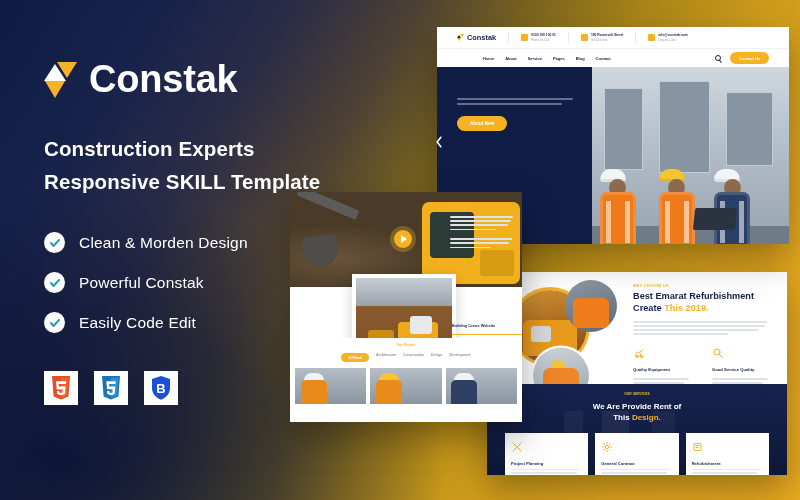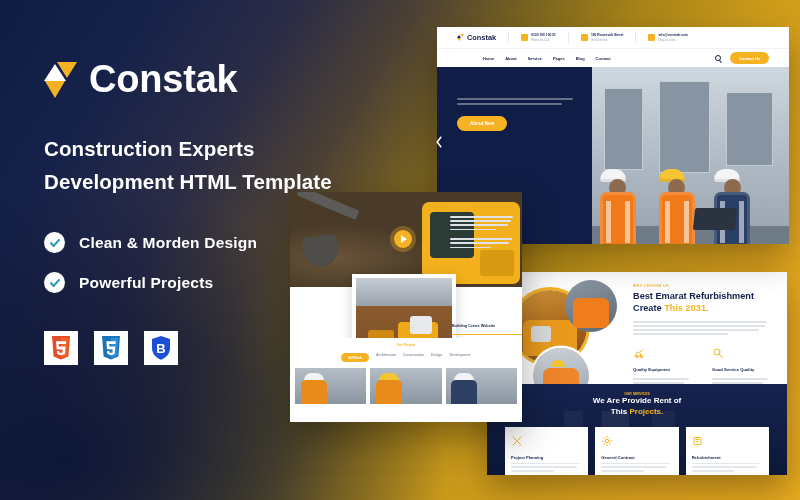--- a/index.html
+++ b/index.html
@@ -58,21 +58,21 @@
   }
 
   #features { margin-top: 34px; display: flex; flex-direction: column; gap: 19px; }
   .feat { display: flex; align-items: center; gap: 14px; }
   .check {
     width: 21px; height: 21px; border-radius: 50%;
     background: #fff; flex: none;
     display: flex; align-items: center; justify-content: center;
   }
   .check svg { width: 12px; height: 12px; display: block; }
-  .feat-label { font-size: 15.5px; color: #fff; font-weight: 700; letter-spacing: .2px; }
+  .feat-label { font-size: 15.5px; color: #fff; font-weight: 400; letter-spacing: .2px; }
 
   #badges { margin-top: 38px; display: flex; gap: 16px; }
   .badge {
     width: 34px; height: 34px; background: #fff;
     display: flex; align-items: center; justify-content: center;
     flex: none;
   }
   .badge svg { display: block; }
 
   
@@ -226,21 +226,21 @@
 
   .mC-bot { position:absolute; left:0; right:0; bottom:0; height: 91px; background:#101d46; overflow:hidden; }
   .mC-bot .sky { position:absolute; inset:0; background:
       linear-gradient(180deg,#16234f 0%, #0d1838 100%); }
   .mC-bot .city { position:absolute; left:18%; bottom:0; width:64%; height:70%;
       background:
         linear-gradient(to right, transparent 0 12%, rgba(255,255,255,.045) 12% 22%, transparent 22% 32%,
                         rgba(255,255,255,.06) 32% 46%, transparent 46% 58%, rgba(255,255,255,.04) 58% 70%,
                         transparent 70% 100%); }
   .mC-bot .eb { position:relative; text-align:center; font-size:3.4px; color:#f5b324; font-weight:700; padding-top: 8px; }
-  .mC-bot .tt { position:relative; text-align:center; font-size:8px; font-weight:700; color:#fff; margin-top:0; line-height:1.35; }
+  .mC-bot .tt { position:relative; text-align:center; font-size:8px; font-weight:700; color:#fff; margin-top:6px; line-height:1.35; }
   .mC-bot .tt .y { color:#f5b324; }
   .mC-cards { position:relative; display:flex; gap: 7px; justify-content:center; margin-top: 9px; padding: 0 18px; }
   .mC-card { flex:1; background:#fff; padding: 6px 6px 8px; }
   .mC-card .ic { width: 12px; height: 12px; color:#f5b324; }
   .mC-card .ct { margin-top: 4px; font-size: 4.1px; font-weight:700; color:#16214d; }
   .mC-card .lines { margin-top: 3px; }
   .mC-card .lines i { height: 1.5px; background:#e3e6eb; }
 </style>
 </head>
 <body>
@@ -251,38 +251,46 @@
 
   <div class="logo-row">
     <div class="logo-mark">
       <span class="tri up-w"></span>
         <span class="tri dn-y1"></span>
         <span class="tri dn-y2"></span>
     </div>
     <div class="logo-text">Constak</div>
   </div>
 
-  <h1 id="headline">Construction Experts Development HTML Template</h1>
+  <h1 id="headline">Construction Experts Responsive SKILL Template</h1>
 
   <div id="features">
     <div class="feat">
       <span class="check">
         <svg viewBox="0 0 24 24" fill="none" stroke="#2a9db5" stroke-width="4" stroke-linecap="round" stroke-linejoin="round">
             <polyline points="4,12 9,18 20,6"></polyline>
           </svg>
       </span>
       <span class="feat-label">Clean &amp; Morden Design</span>
     </div>
     <div class="feat">
       <span class="check">
         <svg viewBox="0 0 24 24" fill="none" stroke="#2a9db5" stroke-width="4" stroke-linecap="round" stroke-linejoin="round">
             <polyline points="4,12 9,18 20,6"></polyline>
           </svg>
       </span>
-      <span class="feat-label">Powerful Projects</span>
+      <span class="feat-label">Powerful Constak</span>
+    </div>
+    <div class="feat">
+      <span class="check">
+        <svg viewBox="0 0 24 24" fill="none" stroke="#2a9db5" stroke-width="4" stroke-linecap="round" stroke-linejoin="round">
+            <polyline points="4,12 9,18 20,6"></polyline>
+          </svg>
+      </span>
+      <span class="feat-label">Easily Code Edit</span>
     </div>
   </div>
 
   <div id="badges">
     <div class="badge">
       <svg width="22" height="26" viewBox="0 0 22 26">
         <path d="M2 1 L20 1 L18.4 21.5 L11 24.6 L3.6 21.5 Z" fill="#e44d26"></path>
         <path d="M11 2.8 L11 23 L17 20.4 L18.3 2.8 Z" fill="#f16529"></path>
         <path d="M6 6.2 H16.2 L15.9 9.1 H8.6 L8.8 11.6 H15.6 L14.9 19 L11 20.2 L7.1 19 L6.9 16.1 H9.3 L9.4 17.5 L11 18 L12.6 17.5 L12.8 14.4 H6.7 Z" fill="#fff"></path>
       </svg>
@@ -491,21 +499,21 @@
           <span class="o"></span>
           <span class="hd"></span>
         </div>
     </div>
 
     <div class="mC-right">
       <div class="mC-eb">WHY CHOOSE US</div>
       <div class="mC-tt">
         <span>Best Emarat Refurbishment</span><br>
         <span>Create</span>
-        <span class="y">This 2031.</span>
+        <span class="y">This 2019.</span>
       </div>
       <div class="lines">
         <i style="width:96%"></i>
           <i style="width:94%"></i>
           <i style="width:90%"></i>
           <i style="width:68%"></i>
       </div>
       <div class="mC-feats">
         <div class="mC-feat">
           <svg class="ic" viewBox="0 0 24 24" fill="none" stroke="currentColor" stroke-width="2" stroke-linecap="round" stroke-linejoin="round">
@@ -537,21 +545,21 @@
     </div>
   </div>
 
   <div class="mC-bot">
     <div class="sky"></div>
       <div class="city"></div>
     <div class="eb">OUR SERVICES</div>
     <div class="tt">
       <span>We Are Provide Rent of</span><br>
       <span>This</span>
-      <span class="y">Projects.</span>
+      <span class="y">Design.</span>
     </div>
     <div class="mC-cards">
       <div class="mC-card">
         <svg class="ic" viewBox="0 0 24 24" fill="none" stroke="currentColor" stroke-width="2" stroke-linecap="round" stroke-linejoin="round">
           <path d="M4 4l7 7M20 4l-7 7M4 20l7-7M20 20l-7-7"></path>
         </svg>
         <div class="ct">Project Planning</div>
         <div class="lines">
             <i style="width:96%"></i>
             <i style="width:92%"></i>

